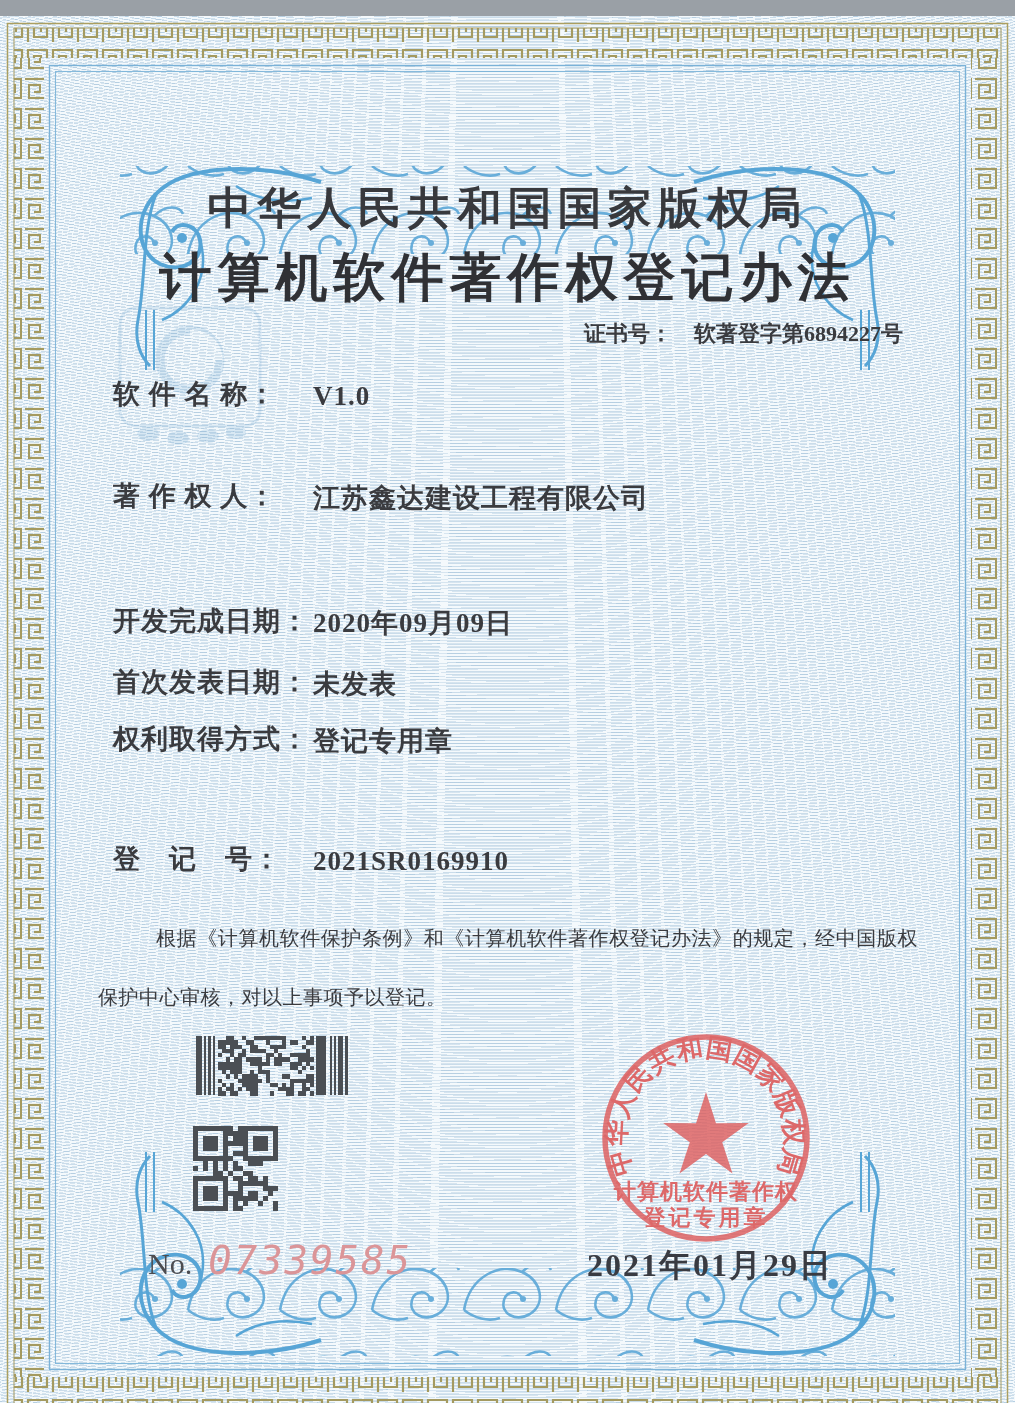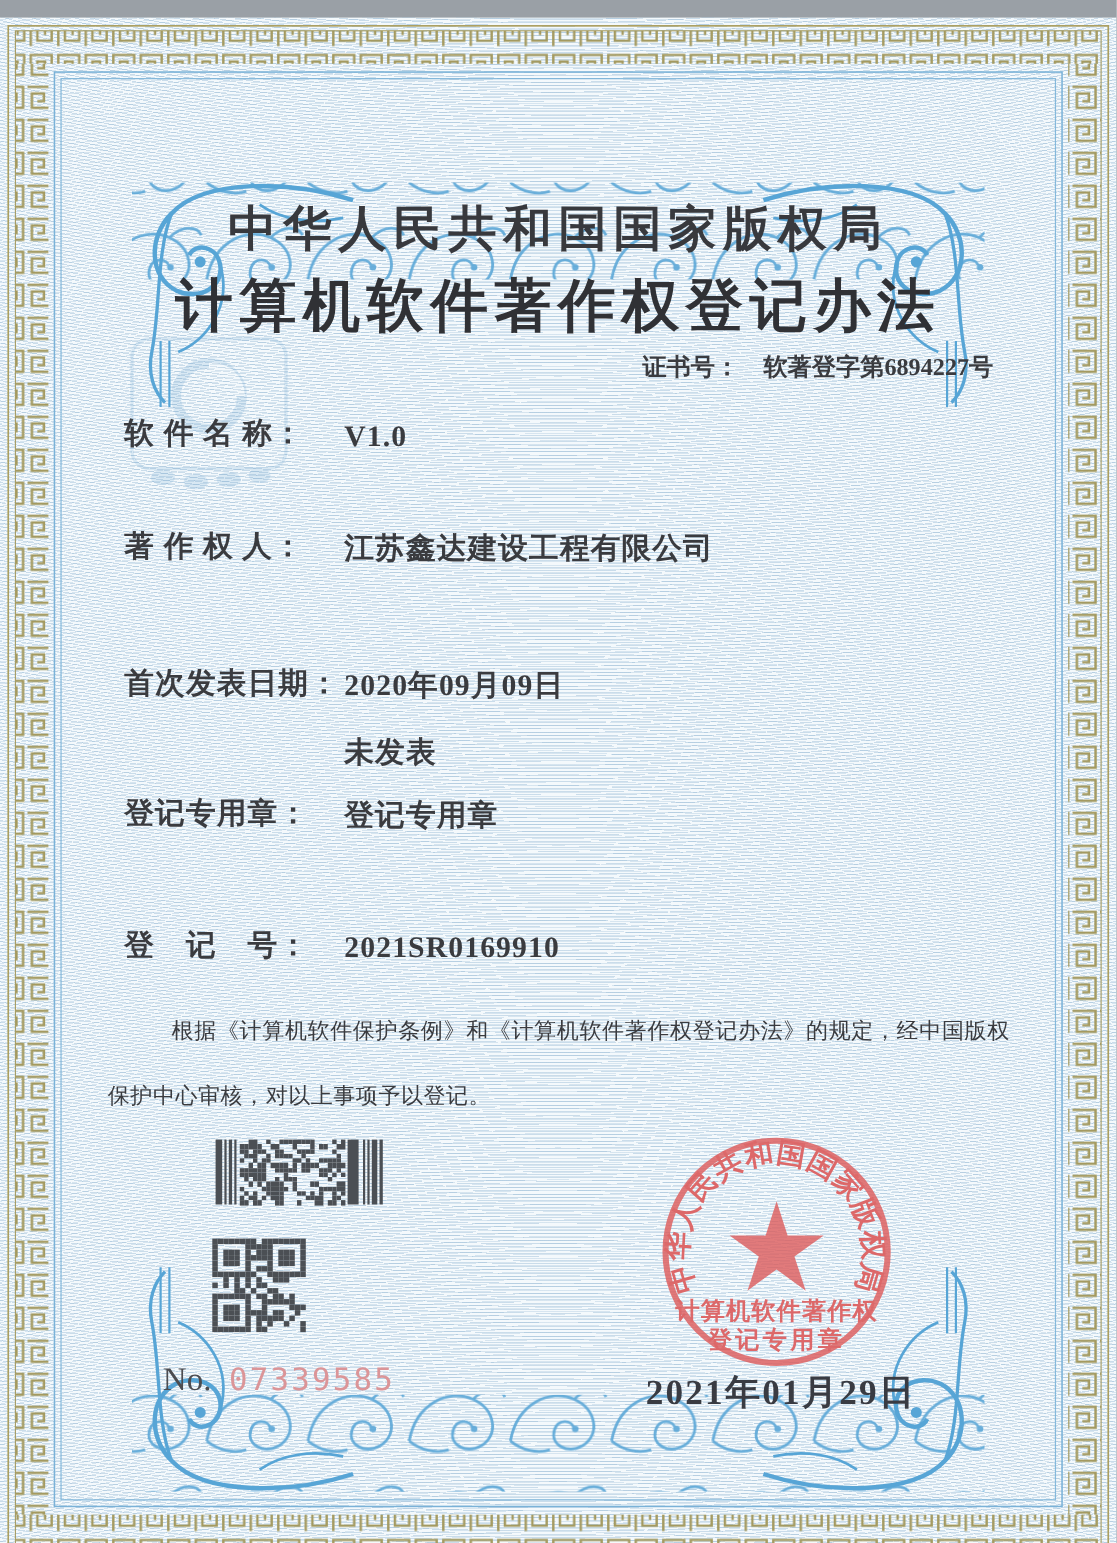--- a/index.html
+++ b/index.html
@@ -28,22 +28,22 @@
   .frow .lbl{letter-spacing:1px;white-space:pre;}
   .frow .val{position:absolute;left:200px;top:0;width:600px;font-weight:600;
     letter-spacing:1px;line-height:41px;}
   .statement{position:absolute;left:98px;top:893px;width:820px;
     font-size:20px;font-weight:400;line-height:59px;text-indent:58px;
     letter-spacing:.5px;text-align:justify;}
   .barcode{position:absolute;left:196px;top:1020px;width:153px;height:59px;z-index:3;}
   .qrcode{position:absolute;left:193px;top:1110px;width:85px;height:85px;z-index:3;}
   .serial{position:absolute;left:148px;top:1222px;display:flex;align-items:baseline;gap:16px;}
   .serial .no-label{font-size:30px;color:#4c4c50;}
-  .serial .no-value{font-size:28px;font-family:"DejaVu Sans Mono",monospace;
-    color:#db9598;letter-spacing:2px;}
+  .serial .no-value{font-size:39px;font-family:"DejaVu Sans Mono",monospace;
+    color:#db9598;letter-spacing:2px;font-style:italic;}
   .issue-date{position:absolute;left:560px;top:1228px;width:300px;text-align:center;
     font-size:32px;font-weight:bold;letter-spacing:2px;color:#393b42;}
   .seal-svg{position:absolute;left:585px;top:1001px;z-index:4;opacity:.93;}
 </style>
 </head>
 <body>
 
 <div class="page">
 
   <svg class="decor" width="1015" height="1403" viewBox="0 0 1015 1403">
@@ -115,28 +115,29 @@
       <span class="lbl">软 件 名 称：</span>
       <div class="val">
         <div>V1.0</div>
       </div>
     </div>
     <div class="frow" style="top:462px">
       <span class="lbl">著 作 权 人：</span>
       <div class="val">江苏鑫达建设工程有限公司</div>
     </div>
     <div class="frow" style="top:587px">
+      <span class="lbl">开发完成日期：</span>
+      <div class="val">2020年09月09日</div>
+    </div>
+    <div class="frow" style="top:648px">
       <span class="lbl">首次发表日期：</span>
-      <div class="val">2020年09月09日</div>
-    </div>
-    <div class="frow" style="top:648px">
       <div class="val">未发表</div>
     </div>
     <div class="frow" style="top:705px">
-      <span class="lbl">登记专用章：</span>
+      <span class="lbl">权利取得方式：</span>
       <div class="val">登记专用章</div>
     </div>
     <div class="frow" style="top:825px">
       <span class="lbl">登　记　号：</span>
       <div class="val">2021SR0169910</div>
     </div>
 
     <div class="statement">根据《计算机软件保护条例》和《计算机软件著作权登记办法》的规定，经中国版权保护中心审核，对以上事项予以登记。</div>
 
     <div class="barcode" id="barcode" style="position: absolute;">

